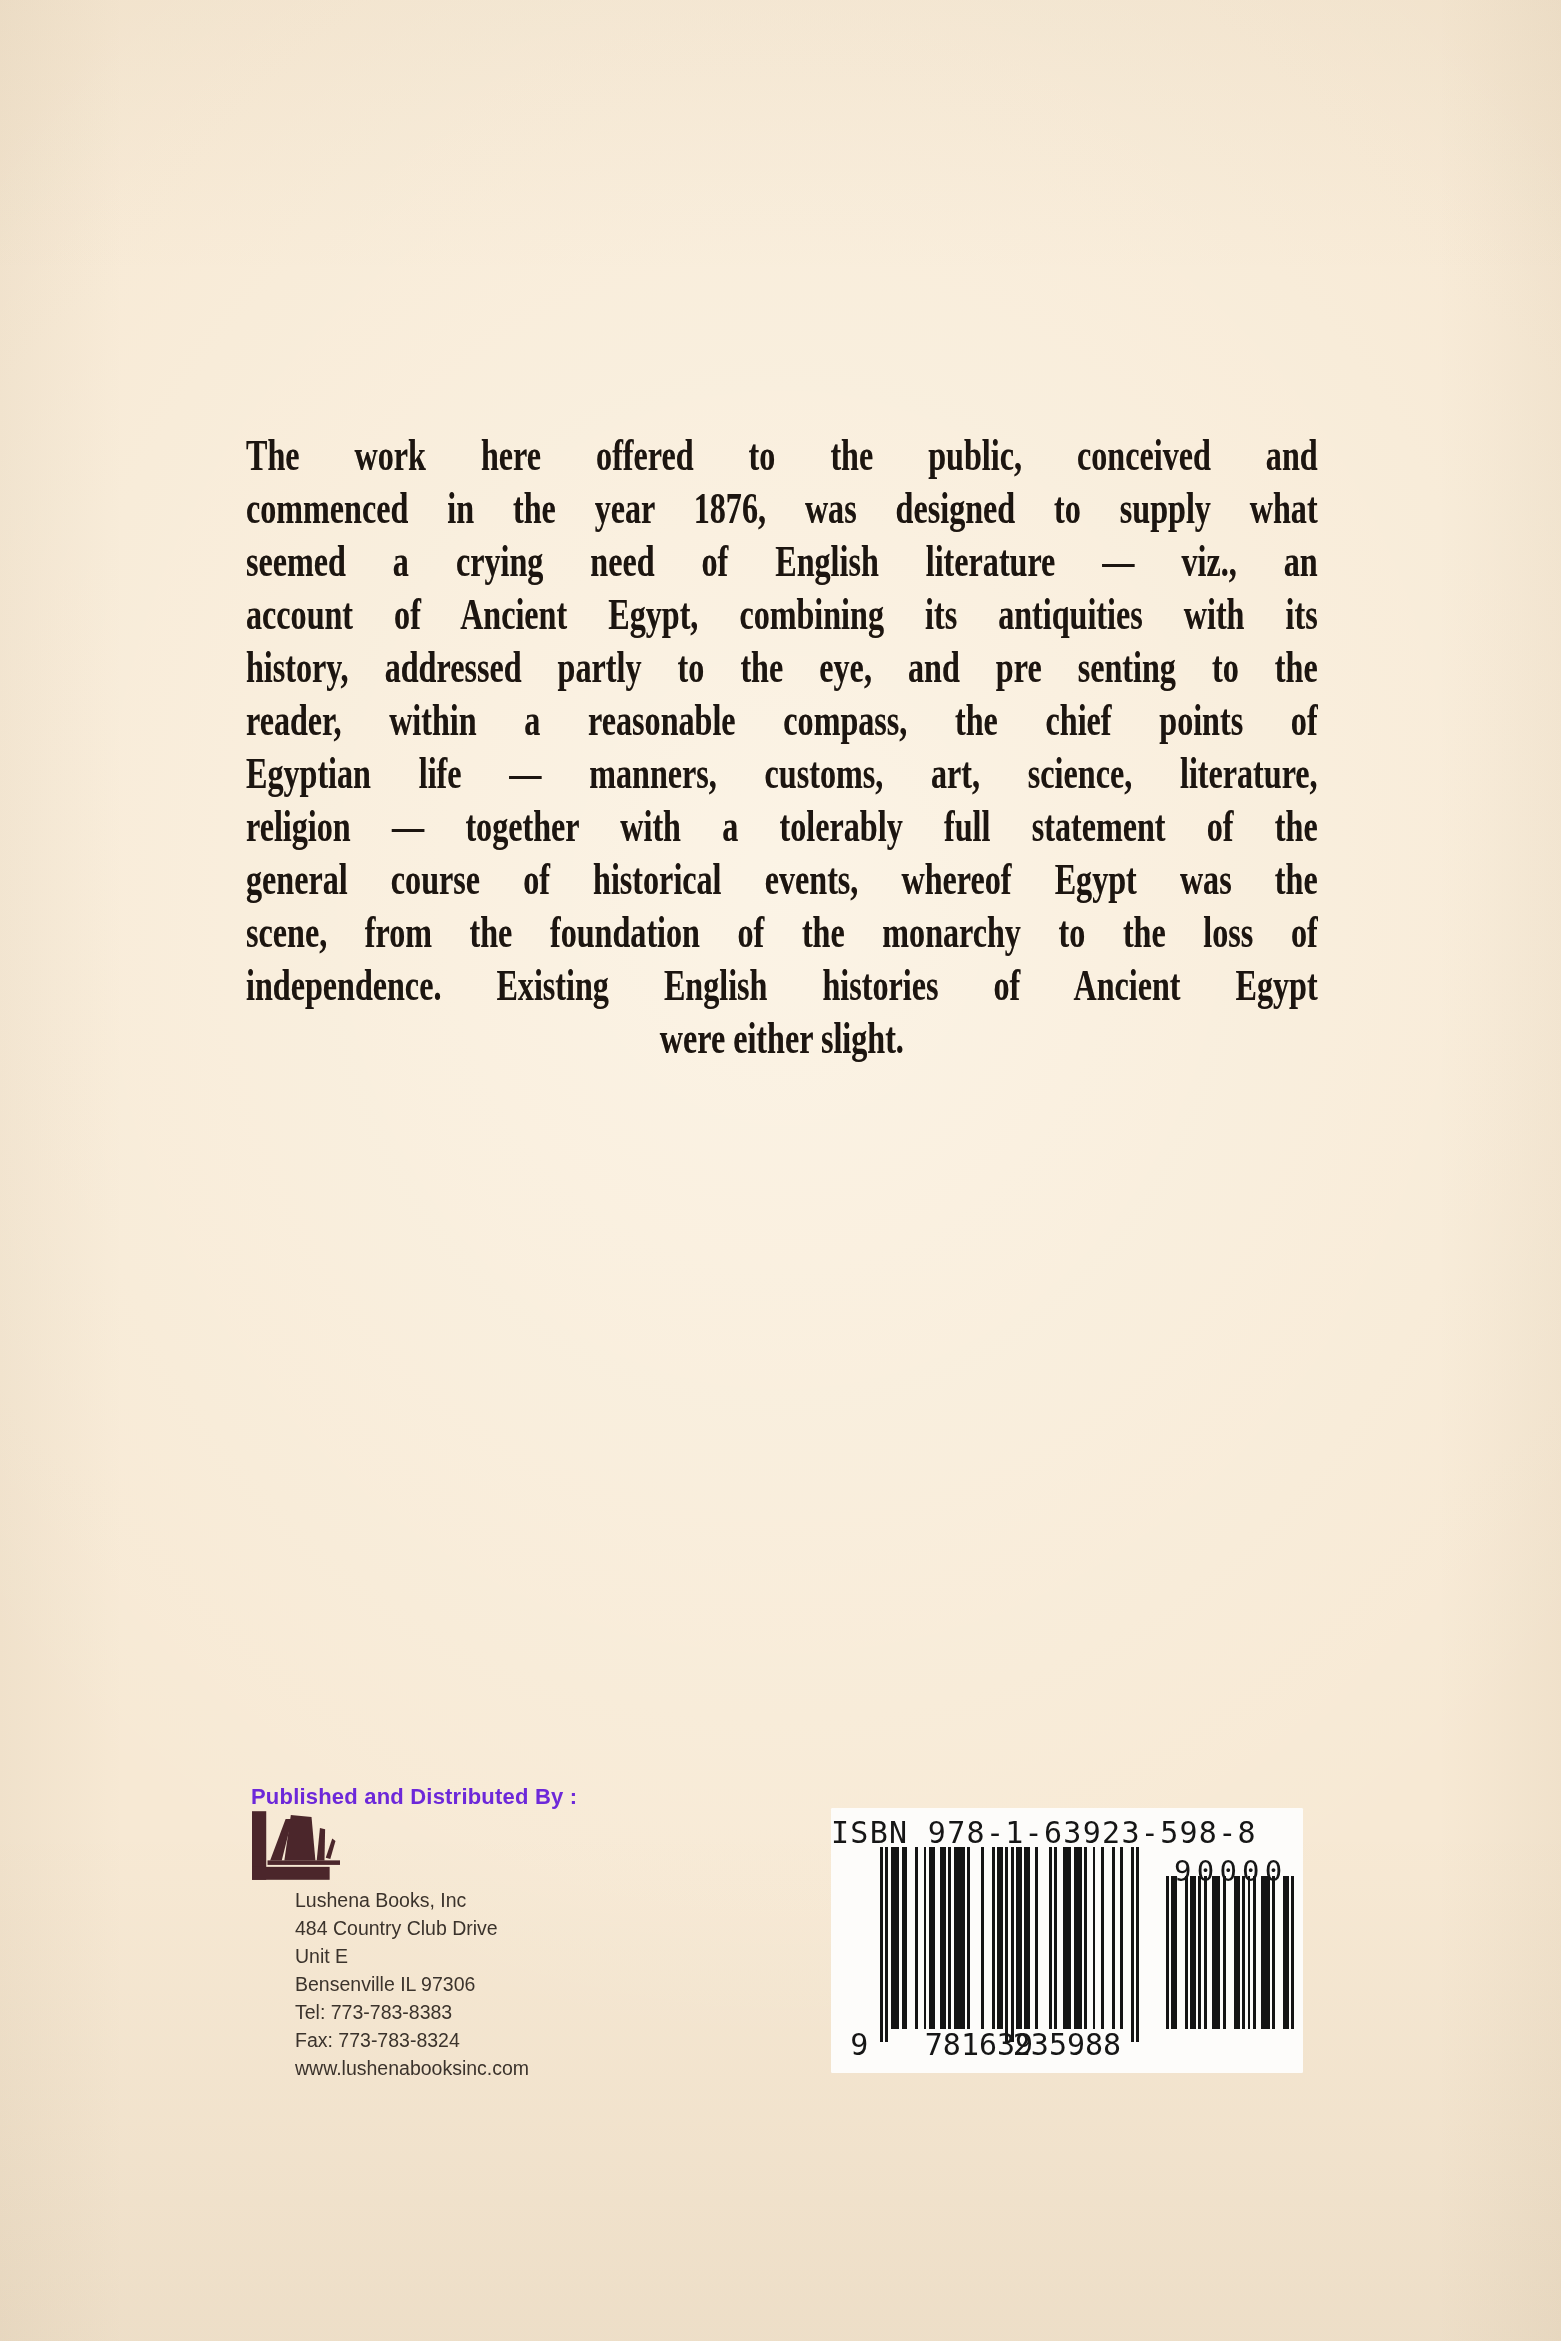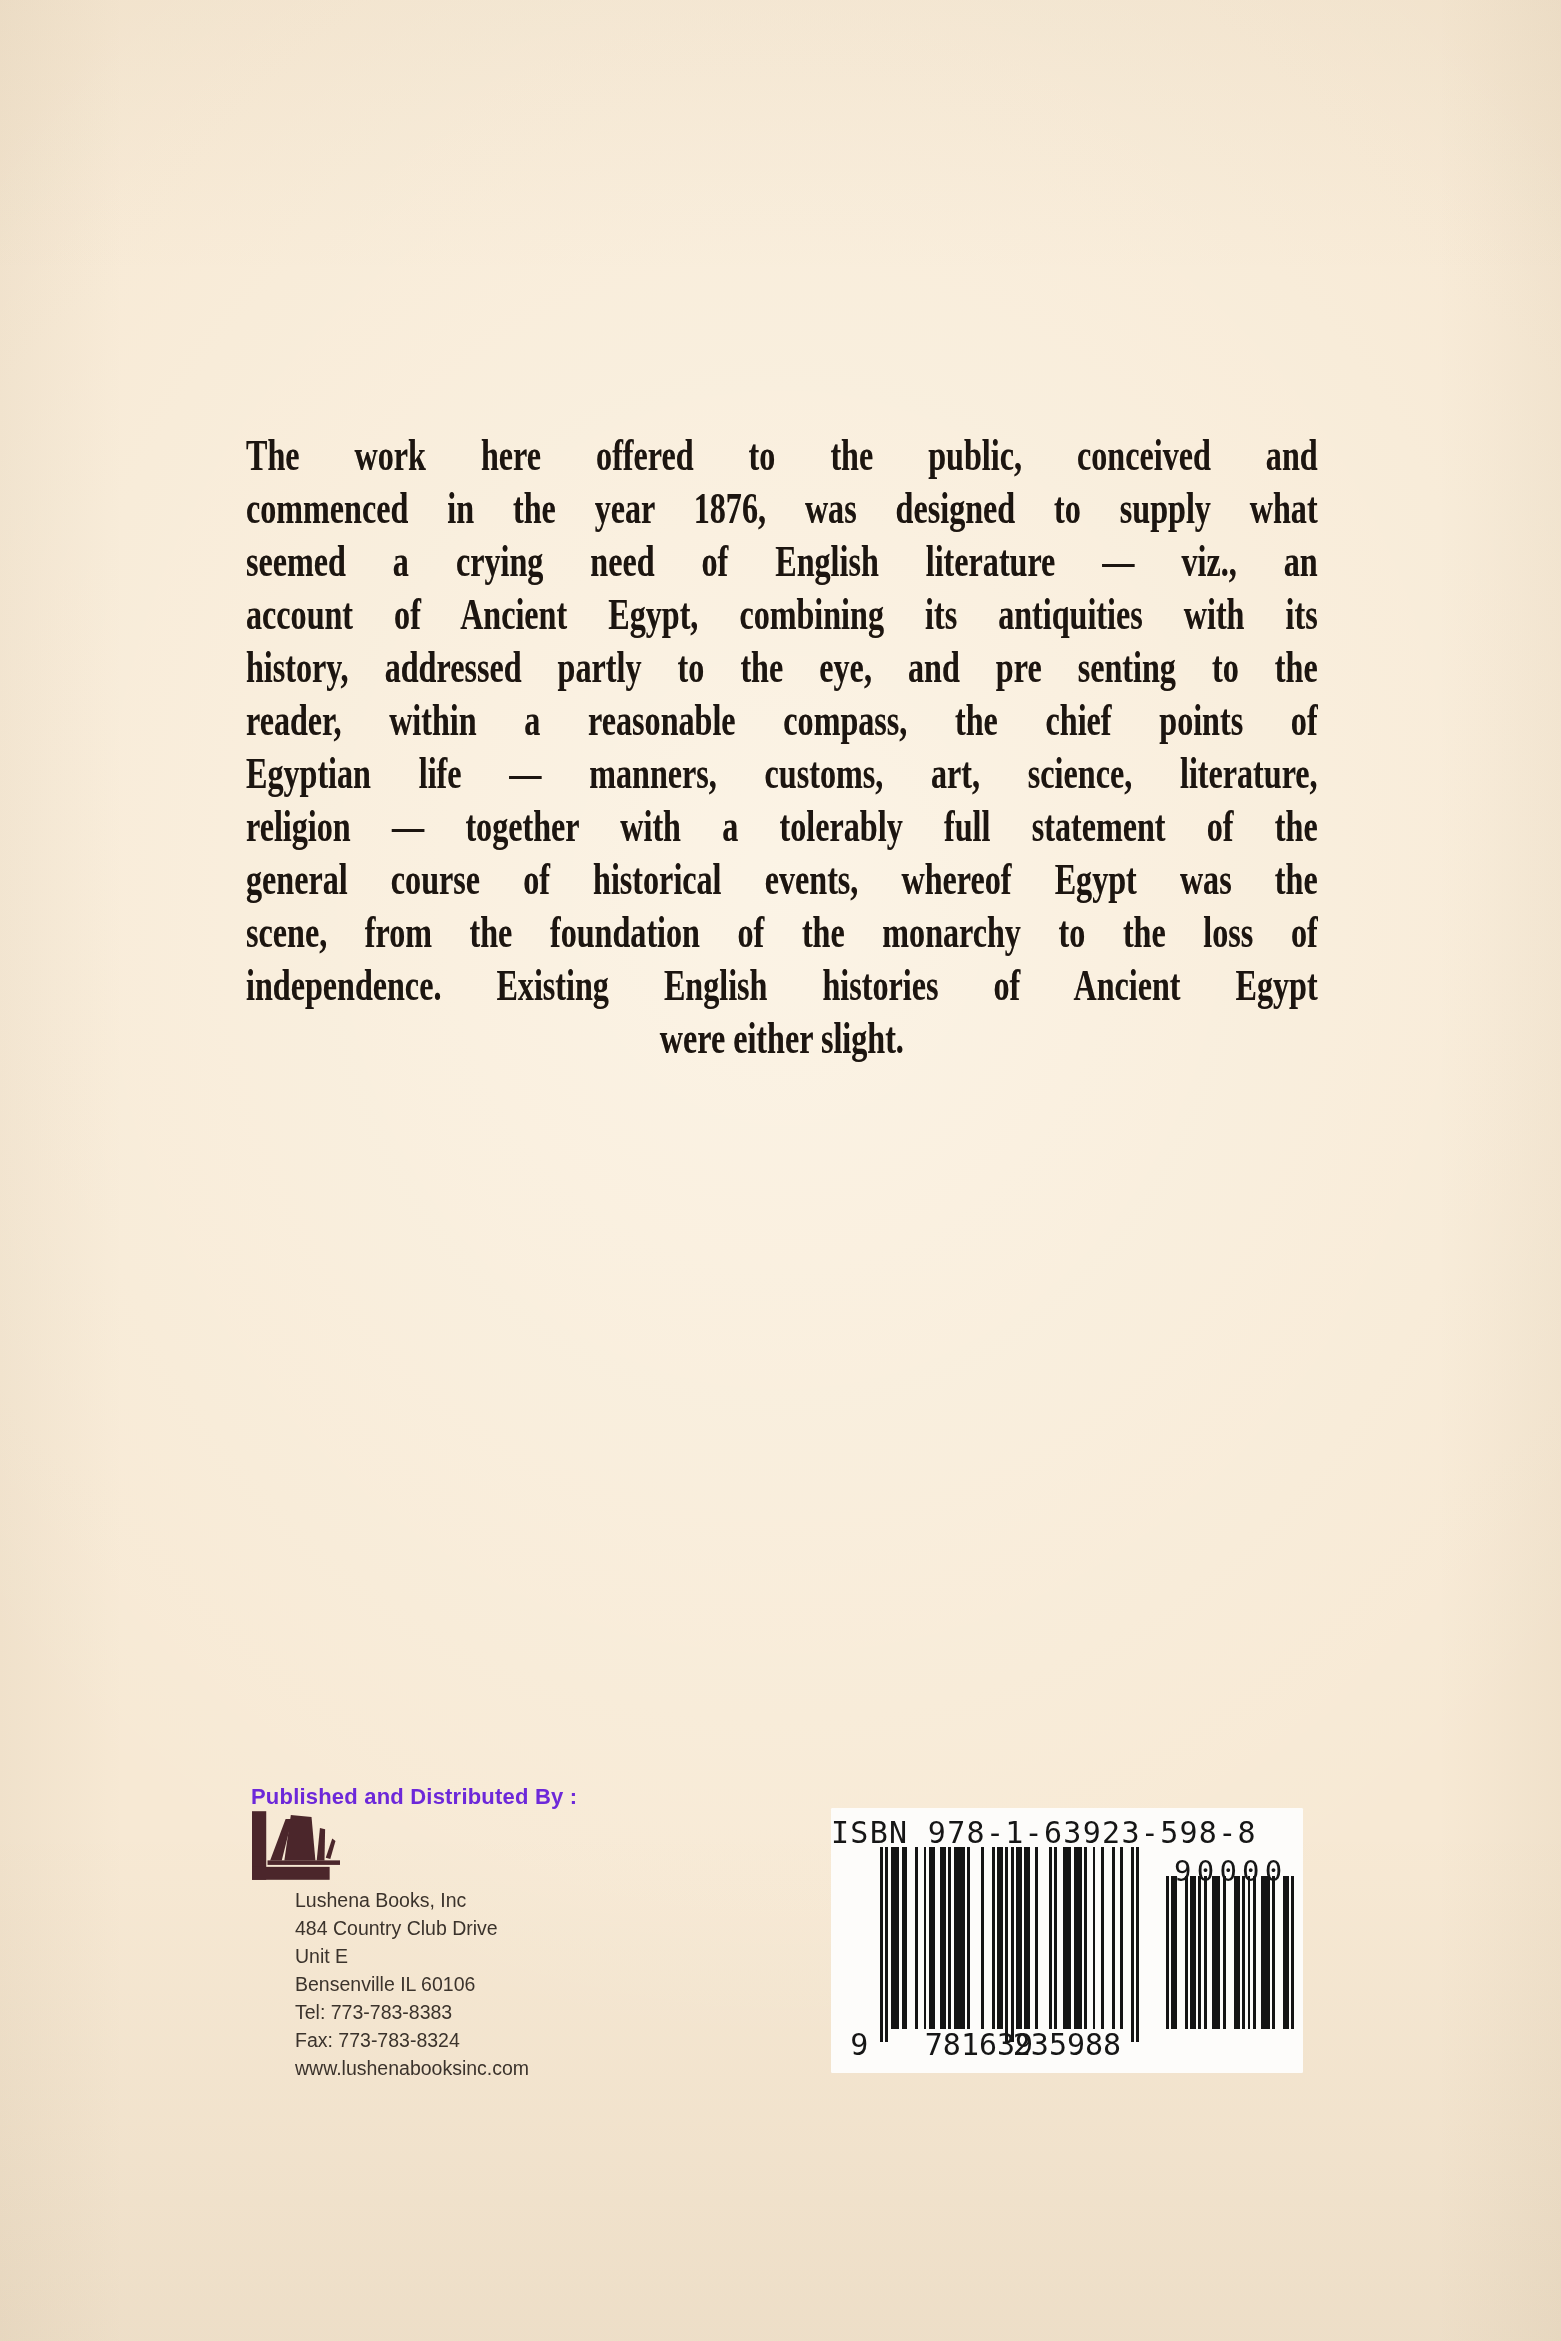--- a/index.html
+++ b/index.html
@@ -86,21 +86,21 @@
   <polygon class="logo-shape" points="28,76 52,12 62,12 46,76" fill="#4b262b"></polygon>
   <polygon class="logo-shape" points="50,76 60,6 92,9 98,76" fill="#4b262b"></polygon>
   <polygon class="logo-shape" points="100,76 105,26 113,28 112,76" fill="#4b262b"></polygon>
   <polygon class="logo-shape" points="114,72 124,42 129,46 121,74" fill="#4b262b"></polygon>
 </svg>
 
 <div id="address">
   <div>Lushena Books, Inc</div>
   <div>484 Country Club Drive</div>
   <div>Unit E</div>
-  <div>Bensenville IL 60106</div>
+  <div>Bensenville IL 97306</div>
   <div>Tel: 773-783-8383</div>
   <div>Fax: 773-783-8324</div>
   <div>www.lushenabooksinc.com</div>
 </div>
 
 <div id="barcode-box">
   <div id="isbn-label" class="ocr">ISBN 978-1-63923-598-8</div>
   <div id="addon-label" class="ocr">90000</div>
   <svg id="ean13-svg" viewBox="0 0 95 100" preserveAspectRatio="none" shape-rendering="crispEdges" aria-hidden="true">
       <rect x="0" y="0" width="1.04" height="100" fill="#141414"></rect>

